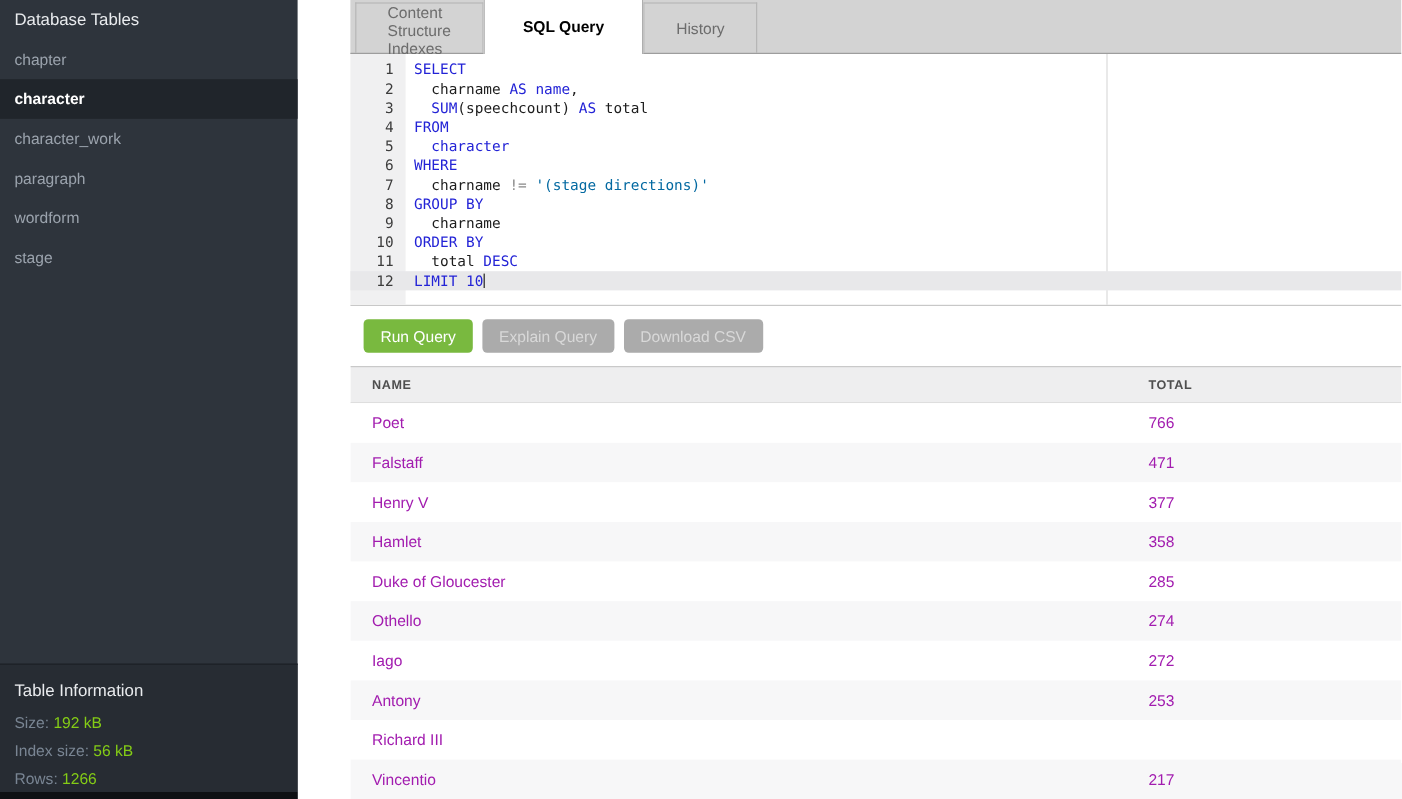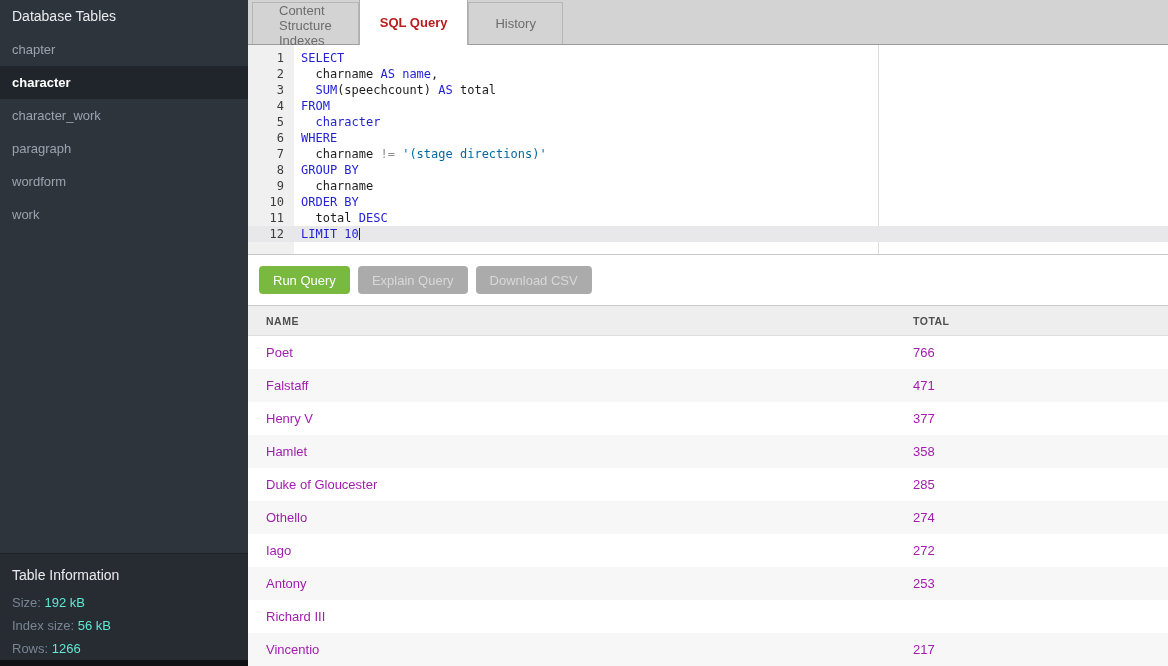--- a/index.html
+++ b/index.html
@@ -1,38 +1,38 @@
 <!DOCTYPE html>
 <html><head>
 <meta charset="utf-8">
 <style>
   * { margin:0; padding:0; box-sizing:border-box; }
   body { font-family:"Liberation Sans", sans-serif; background:#fff; }
-  .app { width:1168px; height:666px; display:flex; overflow:hidden; background:#fff; }
+  .app { width:1168px; height:666px; display:flex; overflow:hidden; background:#fff;gap:44px; }
 
   
   .sidebar { flex:0 0 248px; width:248px; background:#2e343c; display:flex; flex-direction:column; font-size:13px; }
   .side-title { height:33px; line-height:33px; padding-left:12px; color:#e9ebee; font-size:14px; }
   .side-item { height:33px; line-height:33px; padding-left:12px; color:#9ba3ad; cursor:pointer; }
   .side-item.selected { background:#20252b; color:#ffffff; font-weight:bold; }
   .side-info { margin-top:auto; background:#272c33; border-top:1px solid #1d2126; padding:13px 12px 0 12px; }
   .side-info-title { color:#e9ebee; font-size:14px; line-height:16px; margin-bottom:8px; }
   .info-row { line-height:23px; font-size:13px; white-space:nowrap; }
   .info-row .label { color:#798593; }
-  .info-row .value { color:#5eead4; }
+  .info-row .value { color:#84cc16; }
   .side-strip { height:6px; background:#0f1114; }
 
   
   .main { flex:1; display:flex; flex-direction:column; background:#fff; min-width:0; }
 
   
   .tabbar { flex:0 0 45px; height:45px; background:#d3d3d3; border-bottom:1px solid #9d9d9d; display:flex; align-items:flex-start; padding-left:4px; }
   .tab-group { display:flex; margin-top:2px; height:42px; border:1px solid #b6b6b6; border-bottom:none;flex-direction:column; }
   .tab { padding:0 26px; display:flex; align-items:center; height:100%; font-size:13px; color:#6c6c6c; cursor:pointer; white-space:nowrap; }
-  .tab.active { background:#fff; border-left:1px solid #aeaeae; border-right:1px solid #aeaeae; color:#b91c1c; font-weight:bold; height:45px; padding:0 20px; position:relative; z-index:2; }
+  .tab.active { background:#fff; border-left:1px solid #aeaeae; border-right:1px solid #aeaeae; color:#000000; font-weight:bold; height:45px; padding:0 32px; position:relative; z-index:2; }
 
   
   .editor { flex:0 0 210px; height:210px; position:relative; background:#fff; border-bottom:1px solid #c8c8c8; font-family:"DejaVu Sans Mono", monospace; font-size:12px; }
   .gutter { position:absolute; left:0; top:0; bottom:0; width:46px; background:#f0f0f1; z-index:0; }
   .v-divider { position:absolute; left:630px; top:0; bottom:0; width:1px; background:#dbdbdb; z-index:1; }
   .code-lines { position:relative; padding-top:5px; }
   .code-line { display:flex; height:16px; line-height:16px; }
   .code-line.active { background:#e8e8ea; position:relative; z-index:2; }
   .ln { flex:0 0 36px; width:36px; text-align:right; color:#3c3c3c; }
   .code { padding-left:17px; white-space:pre; }
@@ -63,21 +63,21 @@
 <div class="app">
 
   <div class="sidebar">
     <div class="side-title">Database Tables</div>
     <div>
         <div class="side-item">chapter</div>
         <div class="side-item selected">character</div>
         <div class="side-item">character_work</div>
         <div class="side-item">paragraph</div>
         <div class="side-item">wordform</div>
-        <div class="side-item">work</div>
+        <div class="side-item">stage</div>
       </div>
     <div class="side-info">
       <div class="side-info-title">Table Information</div>
       <div>
           <div class="info-row"><span class="label">Size: </span><span class="value">192 kB</span></div>
           <div class="info-row"><span class="label">Index size: </span><span class="value">56 kB</span></div>
           <div class="info-row"><span class="label">Rows: </span><span class="value">1266</span></div>
         </div>
     </div>
     <div class="side-strip"></div>

